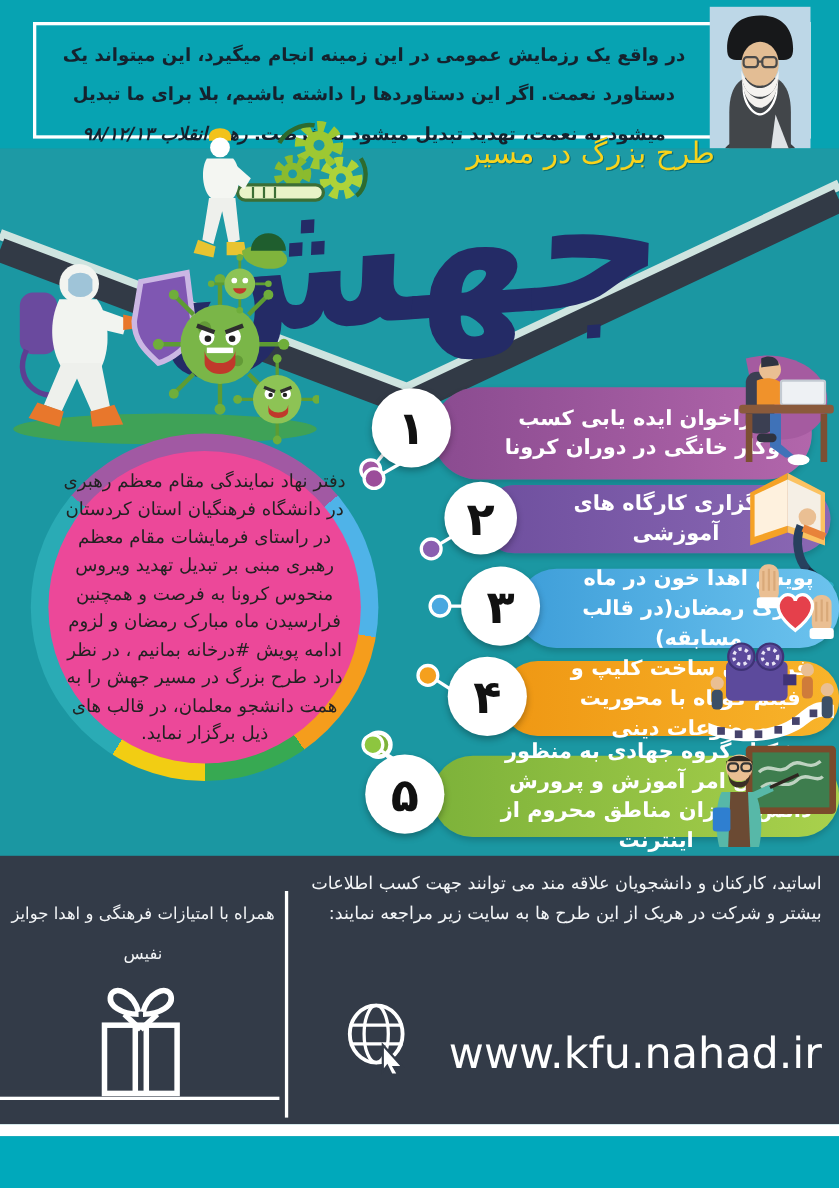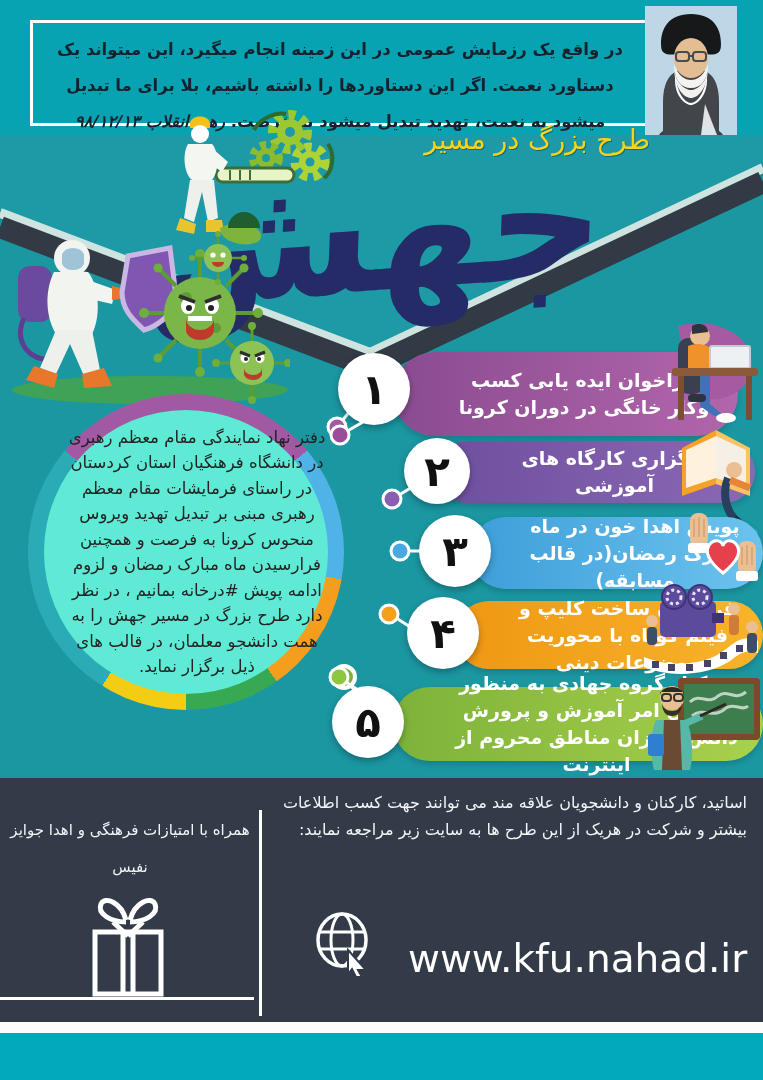--- a/index.html
+++ b/index.html
@@ -27,22 +27,22 @@
   .gears-worker{left:168px;top:100px;width:185px;height:170px;}
 
   
   .hazmat-scene{left:0px;top:218px;width:290px;height:190px;}
 
   
   .ring{left:28px;top:394px;width:316px;height:316px;border-radius:50%;
         background:conic-gradient(from -50deg,
           #a159a3 0deg 100deg, #4fb3e8 100deg 150deg, #f59d1c 150deg 195deg,
           #37a952 195deg 230deg, #f2cd13 230deg 262deg, #2aabb5 262deg 360deg);}
-  .circle-card{left:44px;top:410px;width:284px;height:284px;border-radius:50%;background:#5eead4;
-               display:flex;align-items:center;justify-content:flex-start;}
+  .circle-card{left:44px;top:410px;width:284px;height:284px;border-radius:50%;background:#ec4899;
+               display:flex;align-items:center;justify-content:center;}
   .circle-text{width:262px;text-align:center;color:#222222;font-size:16.5px;line-height:25.5px;}
 
   
   .molecule-a{left:322px;top:382px;width:60px;height:60px;}
   .molecule-b{left:322px;top:655px;width:60px;height:70px;}
 
   
   .pill{border-radius:45px;display:flex;align-items:center;justify-content:center;
         color:#ffffff;font-weight:bold;text-align:center;box-shadow:0 3px 6px rgba(0,0,0,.18);}
   .pill-label{font-size:19px;line-height:27px;padding:0 18px 0 55px;}

